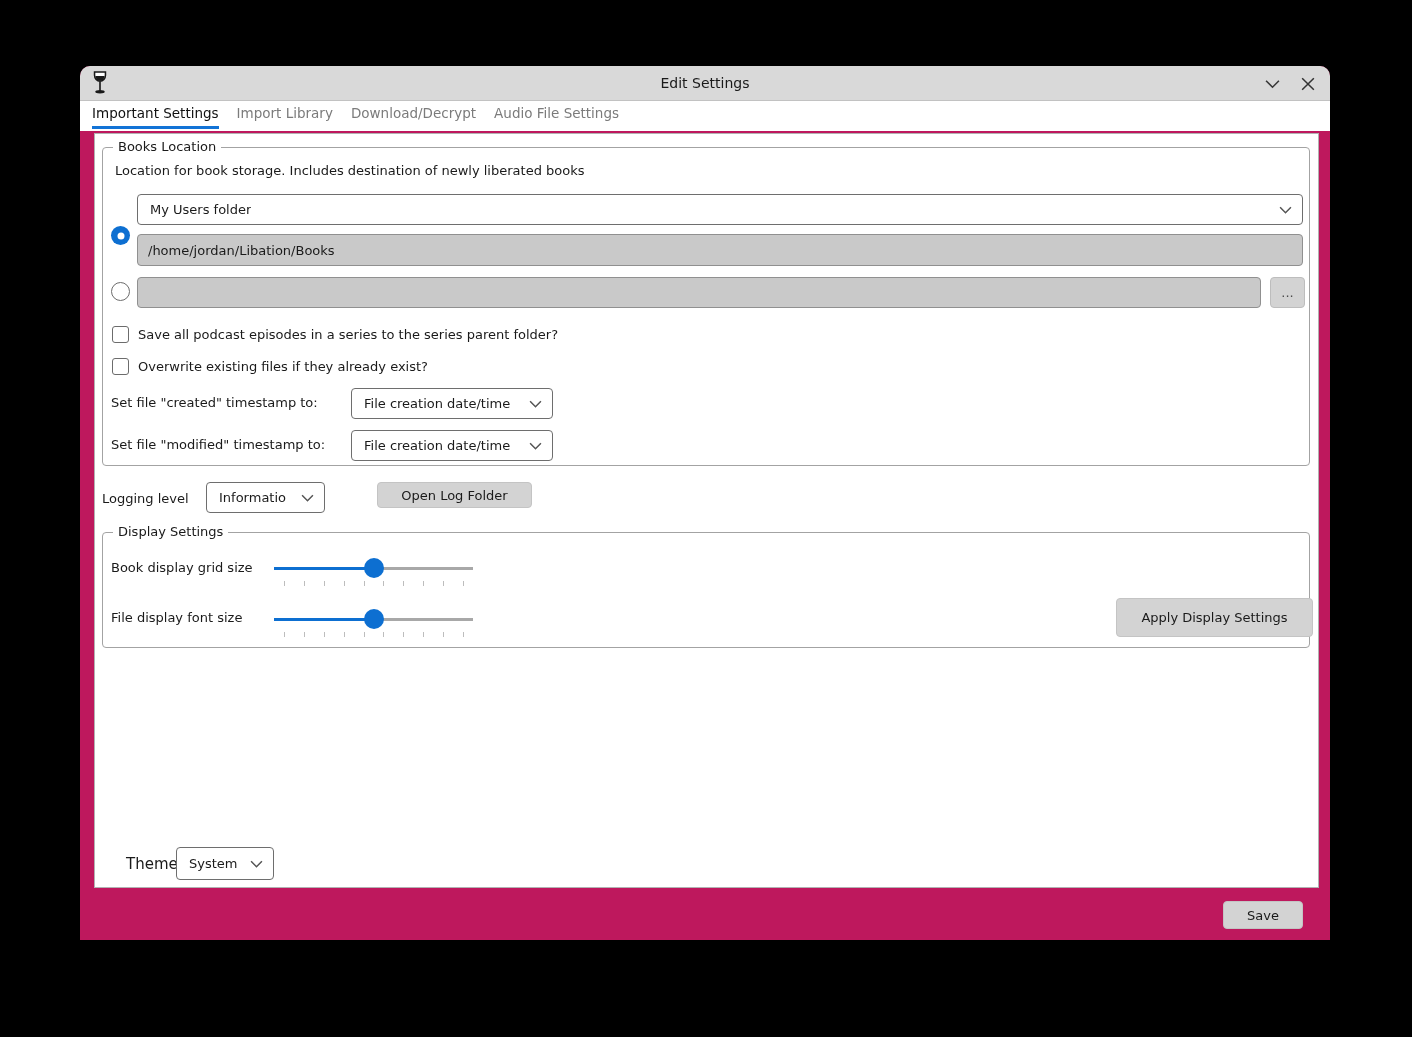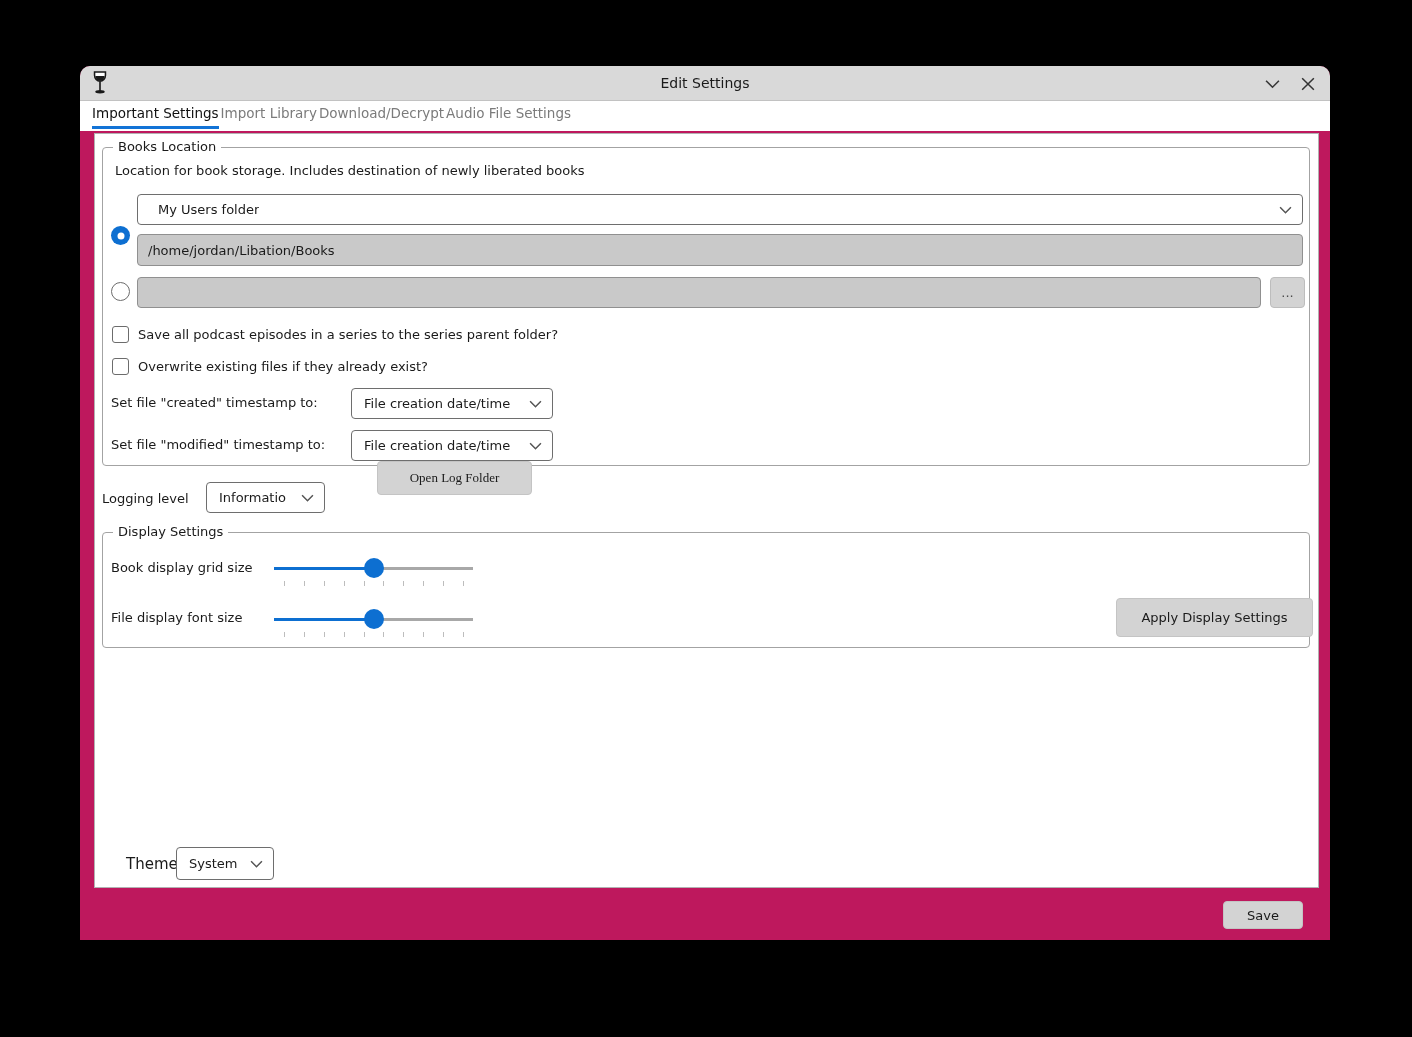--- a/index.html
+++ b/index.html
@@ -17,21 +17,21 @@
   .titlebar .app-icon { position: absolute; left: 10px; top: 4px; }
   .titlebar .title {
     position: absolute; left: 0; right: 0; text-align: center;
     font-size: 14px; color: #1a1a1a;
   }
   .win-controls { position: absolute; right: 12px; top: 0; height: 35px; display: flex; align-items: center; gap: 16px; }
   .win-btn { width: 20px; height: 20px; display: flex; align-items: center; justify-content: center; cursor: default; }
   
   .tabstrip {
     position: absolute; left: 0; top: 35px; right: 0; height: 30px;
-    background: #fff; display: flex; gap: 2px; padding-left: 12px; align-items: flex-start;
+    background: #fff; display: flex; gap: 18px; padding-left: 12px; align-items: flex-start;
   }
   .tab { font-size: 13.5px; color: #7b7b7b; padding: 4px 0 5px 0; border-bottom: 3px solid transparent; }
   .tab.active { color: #111; border-bottom-color: #1273d6; }
   
   .panel {
     position: absolute; left: 14px; top: 67px; width: 1225px; height: 755px;
     border: 1px solid #b2b2b2; background: #fff;
   }
   .groupbox { position: absolute; border: 1px solid #a3a3a3; border-radius: 4px; background: #fff; }
   .groupbox > .legend {
@@ -117,21 +117,21 @@
     <span class="tab">Download/Decrypt</span>
     <span class="tab">Audio File Settings</span>
   </div>
 
   <div class="panel">
 
     <div class="groupbox gb-books">
       <span class="legend">Books Location</span>
       <div class="desc">Location for book storage. Includes destination of newly liberated books</div>
 
-      <div class="combo" style="left:34px; top:46px; width:1166px; height:31px;padding-left:8px;">
+      <div class="combo" style="left:34px; top:46px; width:1166px; height:31px;">
         <span class="combo-text">My Users folder</span>
         <span class="chev">
           <svg viewBox="0 0 12 8" width="13" height="9">
               <polyline points="1,1.5 6,6.5 11,1.5" fill="none" stroke="#555" stroke-width="1.4"></polyline>
             </svg>
         </span>
       </div>
 
       <span class="radio on" style="left:8px; top:78px;"></span>
       <div class="field" style="left:34px; top:86px; width:1166px; height:32px;">/home/jordan/Libation/Books</div>
@@ -169,21 +169,21 @@
 
     <span class="label" style="left:7px; top:357px;">Logging level</span>
     <div class="combo" style="left:111px; top:348px; width:119px; height:31px;">
       <span class="combo-text" style="width:80px;">Information</span>
       <span class="chev">
         <svg viewBox="0 0 12 8" width="13" height="9">
             <polyline points="1,1.5 6,6.5 11,1.5" fill="none" stroke="#555" stroke-width="1.4"></polyline>
           </svg>
       </span>
     </div>
-    <div class="btn" style="left:282px; top:327px; width:155px; height:34px;font-family:Liberation Serif, serif;">Open Log Folder</div>
+    <div class="btn" style="left:282px; top:348px; width:155px; height:26px;">Open Log Folder</div>
 
     <div class="groupbox gb-display">
       <span class="legend">Display Settings</span>
 
       <span class="label" style="left:8px; top:27px;">Book display grid size</span>
       <div class="slider" style="left:171px; top:25px;">
         <span class="track"></span>
         <span class="fill" style="width: 50%;"></span>
         <span class="thumb" style="left: calc(50% - 10px);"></span>
       </div>

